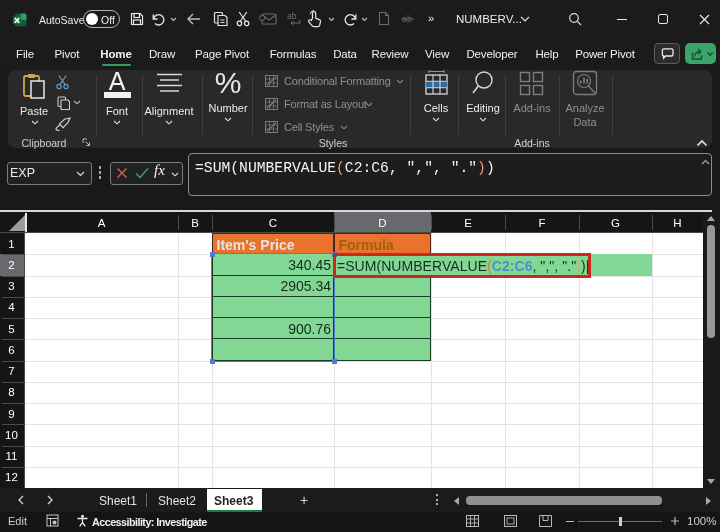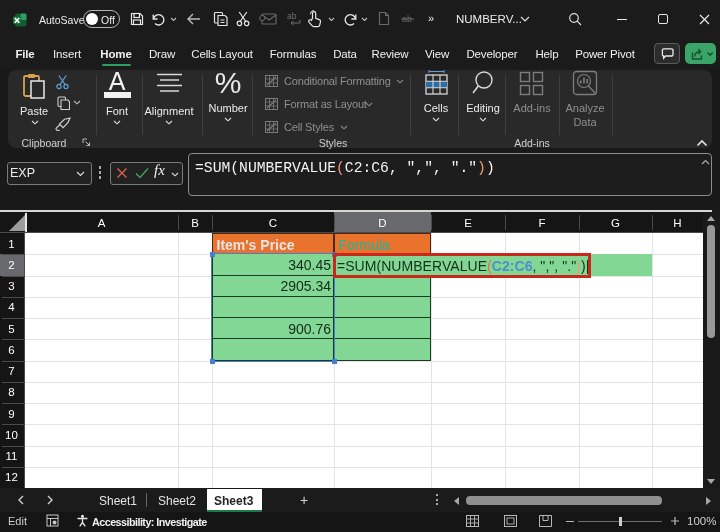--- a/index.html
+++ b/index.html
@@ -122,25 +122,25 @@
 </svg>
     </div>
 <div class="ab" style="left:617px;top:19px;width:10px;height:1.4px;background:#e8e8e8"></div>
 <div class="ab" style="left:658px;top:14px;width:9.5px;height:9.5px;border:1.3px solid #e8e8e8;border-radius:2px"></div>
 <div class="ab" style="left:699px;top:14px">
       <svg width="11" height="11" viewBox="0 0 11 11">
 <path d="M1 1 L10 10 M10 1 L1 10" stroke="#e8e8e8" stroke-width="1.2"></path>
       </svg>
     </div>
 <div class="ab" style="left:0;top:38px;width:720px;height:32px;background:#1b1b1b"></div>
-<div class="ab" style="left:25px;top:48px;transform:translateX(-50%);font-size:11.5px;letter-spacing:-0.15px;color:#f0f0f0;font-weight:bold;white-space:nowrap">File</div>
-<div class="ab" style="left:67px;top:48px;transform:translateX(-50%);font-size:11.5px;letter-spacing:-0.15px;color:#f0f0f0;font-weight:normal;white-space:nowrap">Insert</div>
+<div class="ab" style="left:25px;top:48px;transform:translateX(-50%);font-size:11.5px;letter-spacing:-0.15px;color:#f0f0f0;font-weight:normal;white-space:nowrap">File</div>
+<div class="ab" style="left:67px;top:48px;transform:translateX(-50%);font-size:11.5px;letter-spacing:-0.15px;color:#f0f0f0;font-weight:normal;white-space:nowrap">Pivot</div>
 <div class="ab" style="left:116px;top:48px;transform:translateX(-50%);font-size:11.5px;letter-spacing:-0.15px;color:#f0f0f0;font-weight:bold;white-space:nowrap">Home</div>
 <div class="ab" style="left:162px;top:48px;transform:translateX(-50%);font-size:11.5px;letter-spacing:-0.15px;color:#f0f0f0;font-weight:normal;white-space:nowrap">Draw</div>
-<div class="ab" style="left:222px;top:48px;transform:translateX(-50%);font-size:11.5px;letter-spacing:-0.15px;color:#f0f0f0;font-weight:normal;white-space:nowrap">Cells Layout</div>
+<div class="ab" style="left:222px;top:48px;transform:translateX(-50%);font-size:11.5px;letter-spacing:-0.15px;color:#f0f0f0;font-weight:normal;white-space:nowrap">Page Pivot</div>
 <div class="ab" style="left:293px;top:48px;transform:translateX(-50%);font-size:11.5px;letter-spacing:-0.15px;color:#f0f0f0;font-weight:normal;white-space:nowrap">Formulas</div>
 <div class="ab" style="left:345px;top:48px;transform:translateX(-50%);font-size:11.5px;letter-spacing:-0.15px;color:#f0f0f0;font-weight:normal;white-space:nowrap">Data</div>
 <div class="ab" style="left:390px;top:48px;transform:translateX(-50%);font-size:11.5px;letter-spacing:-0.15px;color:#f0f0f0;font-weight:normal;white-space:nowrap">Review</div>
 <div class="ab" style="left:437px;top:48px;transform:translateX(-50%);font-size:11.5px;letter-spacing:-0.15px;color:#f0f0f0;font-weight:normal;white-space:nowrap">View</div>
 <div class="ab" style="left:492px;top:48px;transform:translateX(-50%);font-size:11.5px;letter-spacing:-0.15px;color:#f0f0f0;font-weight:normal;white-space:nowrap">Developer</div>
 <div class="ab" style="left:547px;top:48px;transform:translateX(-50%);font-size:11.5px;letter-spacing:-0.15px;color:#f0f0f0;font-weight:normal;white-space:nowrap">Help</div>
 <div class="ab" style="left:605px;top:48px;transform:translateX(-50%);font-size:11.5px;letter-spacing:-0.15px;color:#f0f0f0;font-weight:normal;white-space:nowrap">Power Pivot</div>
 <div class="ab" style="left:102px;top:64px;width:29px;height:2.4px;background:#2d9e5f;border-radius:1px"></div>
 <div class="ab" style="left:654px;top:43px;width:26px;height:21px;border:1px solid #5c5c5c;border-radius:4px;background:#2c2c2c">
 <svg width="24" height="19" viewBox="0 0 24 19" style="margin:0 auto">
@@ -423,21 +423,21 @@
 <div class="ab" style="left:25px;top:360.5px;width:678px;height:1px;background:#e4e4e4"></div>
 <div class="ab" style="left:25px;top:381.75px;width:678px;height:1px;background:#e4e4e4"></div>
 <div class="ab" style="left:25px;top:403.0px;width:678px;height:1px;background:#e4e4e4"></div>
 <div class="ab" style="left:25px;top:424.25px;width:678px;height:1px;background:#e4e4e4"></div>
 <div class="ab" style="left:25px;top:445.5px;width:678px;height:1px;background:#e4e4e4"></div>
 <div class="ab" style="left:25px;top:466.75px;width:678px;height:1px;background:#e4e4e4"></div>
 <div class="ab" style="left:25px;top:488.0px;width:678px;height:1px;background:#e4e4e4"></div>
 <div class="ab" style="left:212px;top:233px;width:122px;height:21.5px;background:#e9732c;border:1px solid #4a2a16"></div>
 <div class="ab" style="left:334px;top:233px;width:97px;height:21.5px;background:#e9732c;border:1px solid #4a2a16"></div>
 <div class="ab" style="left:216.5px;top:236.5px;font-size:14px;font-weight:bold;color:#e5e5e5">Item's Price</div>
-<div class="ab" style="left:338.5px;top:236.5px;font-size:14px;font-weight:normal;color:#14b8a6">Formula</div>
+<div class="ab" style="left:338.5px;top:236.5px;font-size:14px;font-weight:bold;color:#a16207">Formula</div>
 <div class="ab" style="left:212px;top:254.25px;width:122px;height:21.25px;background:#82d795;border-bottom:1px solid #1d3a26;border-left:1px solid #1d3a26;border-right:1px solid #1d3a26;"></div>
 <div class="ab" style="left:212px;top:254.25px;width:119px;height:21.25px;display:flex;align-items:center;justify-content:flex-end;font-size:14px;color:#132b1a">340.45</div>
 <div class="ab" style="left:212px;top:275.5px;width:122px;height:21.25px;background:#82d795;border-bottom:1px solid #1d3a26;border-left:1px solid #1d3a26;border-right:1px solid #1d3a26;"></div>
 <div class="ab" style="left:212px;top:275.5px;width:119px;height:21.25px;display:flex;align-items:center;justify-content:flex-end;font-size:14px;color:#132b1a">2905.34</div>
 <div class="ab" style="left:212px;top:296.75px;width:122px;height:21.25px;background:#82d795;border-bottom:1px solid #1d3a26;border-left:1px solid #1d3a26;border-right:1px solid #1d3a26;"></div>
 <div class="ab" style="left:212px;top:318.0px;width:122px;height:21.25px;background:#82d795;border-bottom:1px solid #1d3a26;border-left:1px solid #1d3a26;border-right:1px solid #1d3a26;"></div>
 <div class="ab" style="left:212px;top:318.0px;width:119px;height:21.25px;display:flex;align-items:center;justify-content:flex-end;font-size:14px;color:#132b1a">900.76</div>
 <div class="ab" style="left:212px;top:339.25px;width:122px;height:21.25px;background:#82d795;border-bottom:1px solid #1d3a26;border-left:1px solid #1d3a26;border-right:1px solid #1d3a26;"></div>
 <div class="ab" style="left:334px;top:275.5px;width:97px;height:21.25px;background:#82d795;border-bottom:1px solid #1d3a26;border-right:1px solid #1d3a26;"></div>
 <div class="ab" style="left:334px;top:296.75px;width:97px;height:21.25px;background:#82d795;border-bottom:1px solid #1d3a26;border-right:1px solid #1d3a26;"></div>

